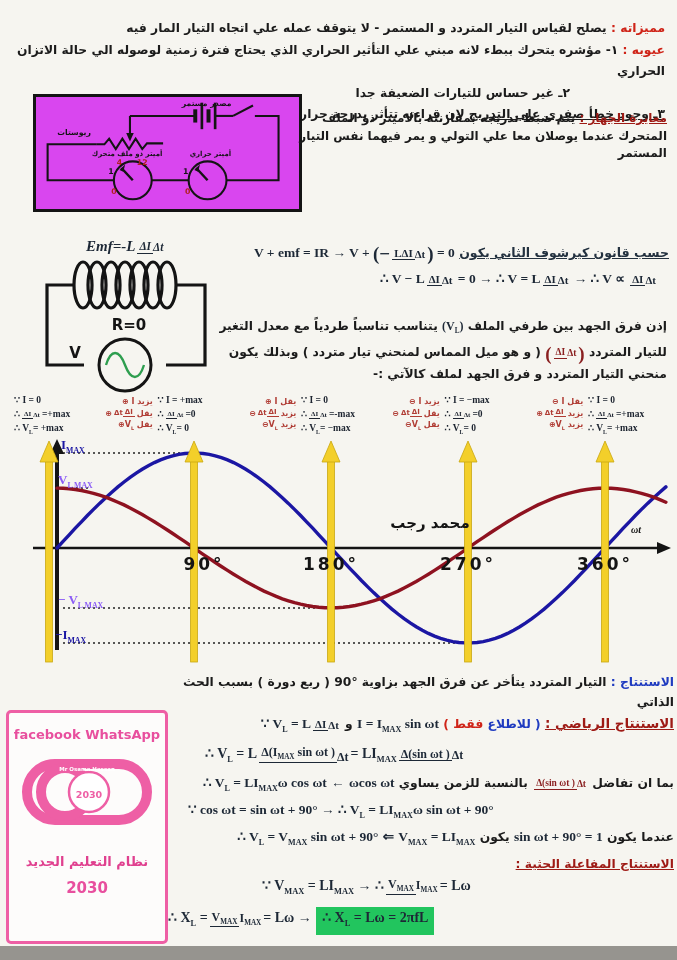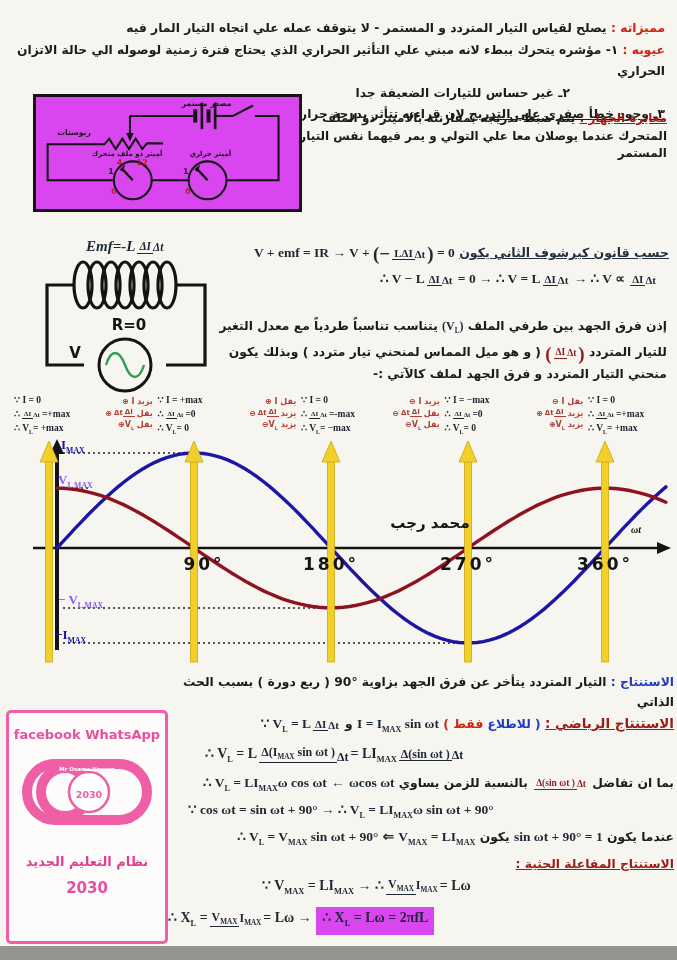--- a/index.html
+++ b/index.html
@@ -50,21 +50,21 @@
   .xt{position:absolute;width:70px;text-align:center;font-weight:bold;font-size:17px;
       letter-spacing:3px;color:#141414;top:116px;}
   #watermark{position:absolute;left:330px;top:76px;width:150px;text-align:center;
              font-size:15px;font-weight:bold;color:#141414;direction:rtl;}
   #wt-label{position:absolute;left:606px;top:86px;font-family:"Liberation Serif",serif;
             font-style:italic;font-weight:bold;font-size:10px;color:#141414;}
   
   #concl{left:168px;top:672px;width:506px;font-size:12.3px;line-height:20px;}
   #concl .cl{margin-bottom:1px;}
   .ltrline{direction:ltr;text-align:left;}
-  .hl{background:#d946ef;padding:1px 6px;}
+  .hl{background:#22c55e;padding:1px 6px;}
   .bfr{font-size:12px;}
   
   #stamp{left:6px;top:710px;width:156px;height:228px;border:3px solid #ee5fa5;
          border-radius:5px;background:#fdfcfb;text-align:center;}
   #stamp .social{margin-top:14px;font-size:13px;font-weight:bold;color:#e84f9e;}
   #stamp .title{font-size:13px;font-weight:bold;color:#e0408f;margin-top:8px;direction:rtl;}
   #stamp .year{font-size:15px;font-weight:bold;color:#e84f9e;margin-top:10px;}
   #band{left:0;top:946px;width:677px;height:14px;background:#96948f;}
   svg text{font-family:"DejaVu Sans",sans-serif;}
 </style>

